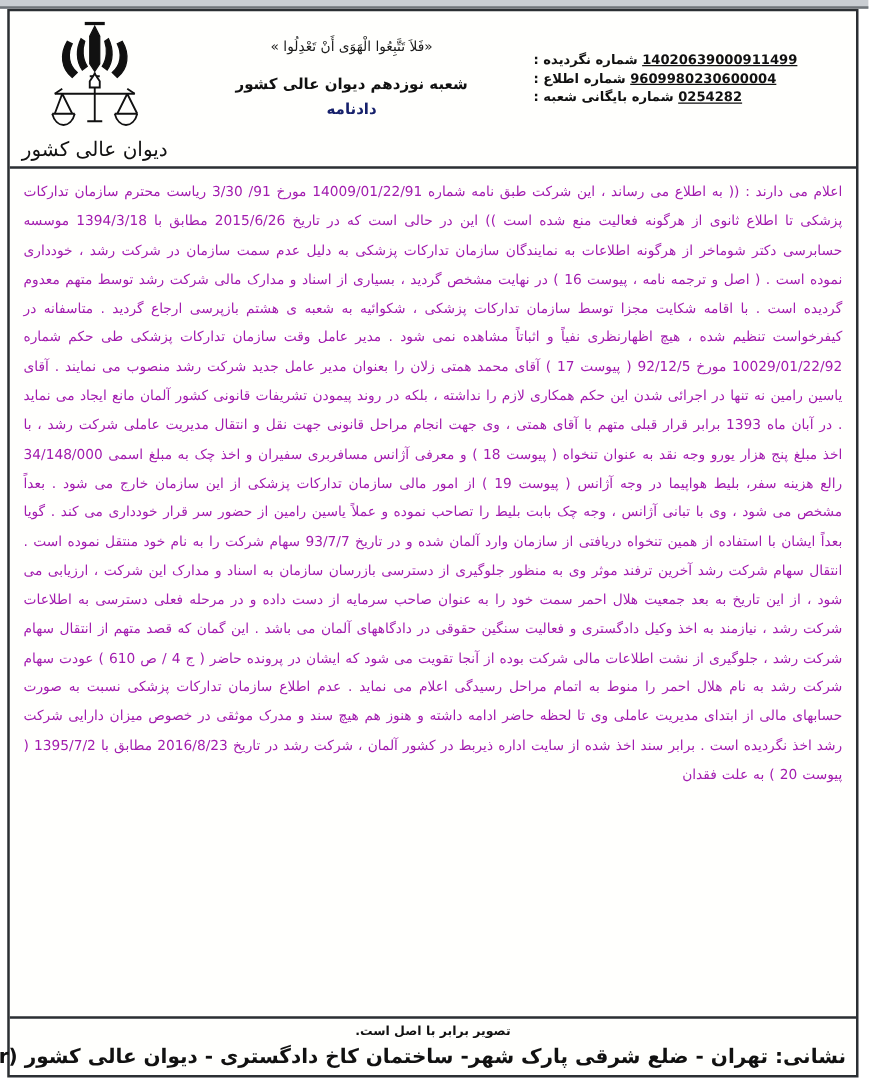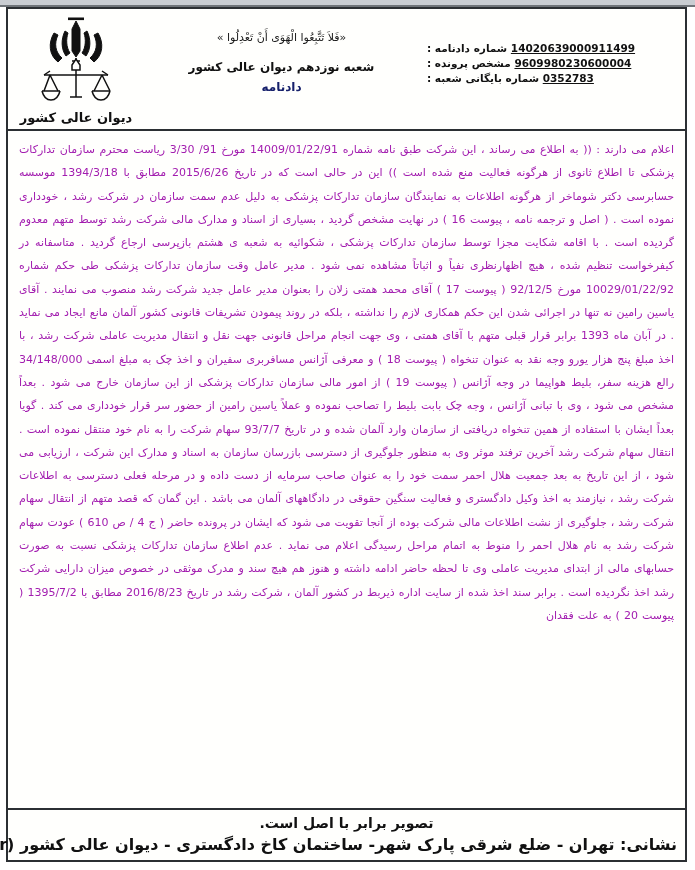--- a/index.html
+++ b/index.html
@@ -58,22 +58,22 @@
   .header-emblem {
     width: 120px;
     flex: 0 0 120px;
     display: flex;
     flex-direction: column;
     align-items: center;
     padding-top: 2px;
   }
   .emblem-svg { display: block; }
   .emblem-caption {
-    font-size: 13px;
-    font-weight: bold;
+    font-size: 16px;
+    font-weight: normal;
     color: #111;
     margin-top: 1px;
     letter-spacing: .2px;
   }
 
   .header-center {
     flex: 1 1 auto;
     text-align: center;
     padding-top: 16px;
   }
@@ -135,21 +135,21 @@
 
   
   .footer {
     flex: 0 0 auto;
     border-top: 2px solid #2b2f33;
     padding: 5px 8px 6px 8px;
     text-align: center;
     direction: rtl;
   }
   .footer-certify {
-    font-size: 14px;
+    font-size: 10px;
     font-weight: bold;
     color: #111;
     margin-bottom: 4px;
   }
   .footer-address {
     font-size: 16px;
     font-weight: bold;
     color: #111;
     white-space: nowrap;
   }
@@ -160,28 +160,28 @@
 
 <div class="scan-top-strip"></div>
 
 <div class="page">
 
   <div class="header">
 
     <div class="header-meta">
       <div class="meta-row">
         <span class="meta-value">14020639000911499</span>
-        <span class="meta-label">شماره دادنامه :</span>
+        <span class="meta-label">شماره نگردیده :</span>
       </div>
       <div class="meta-row">
         <span class="meta-value">9609980230600004</span>
-        <span class="meta-label">مشخص پرونده :</span>
+        <span class="meta-label">شماره اطلاع :</span>
       </div>
       <div class="meta-row">
-        <span class="meta-value">0352783</span>
+        <span class="meta-value">0254282</span>
         <span class="meta-label">شماره بایگانی شعبه :</span>
       </div>
     </div>
 
     <div class="header-center">
       <div class="verse">«فَلاَ تَتَّبِعُوا الْهَوَى أَنْ تَعْدِلُوا »</div>
       <div class="branch-line">شعبه نوزدهم دیوان عالی کشور</div>
       <div class="doc-kind">دادنامه</div>
     </div>
 

